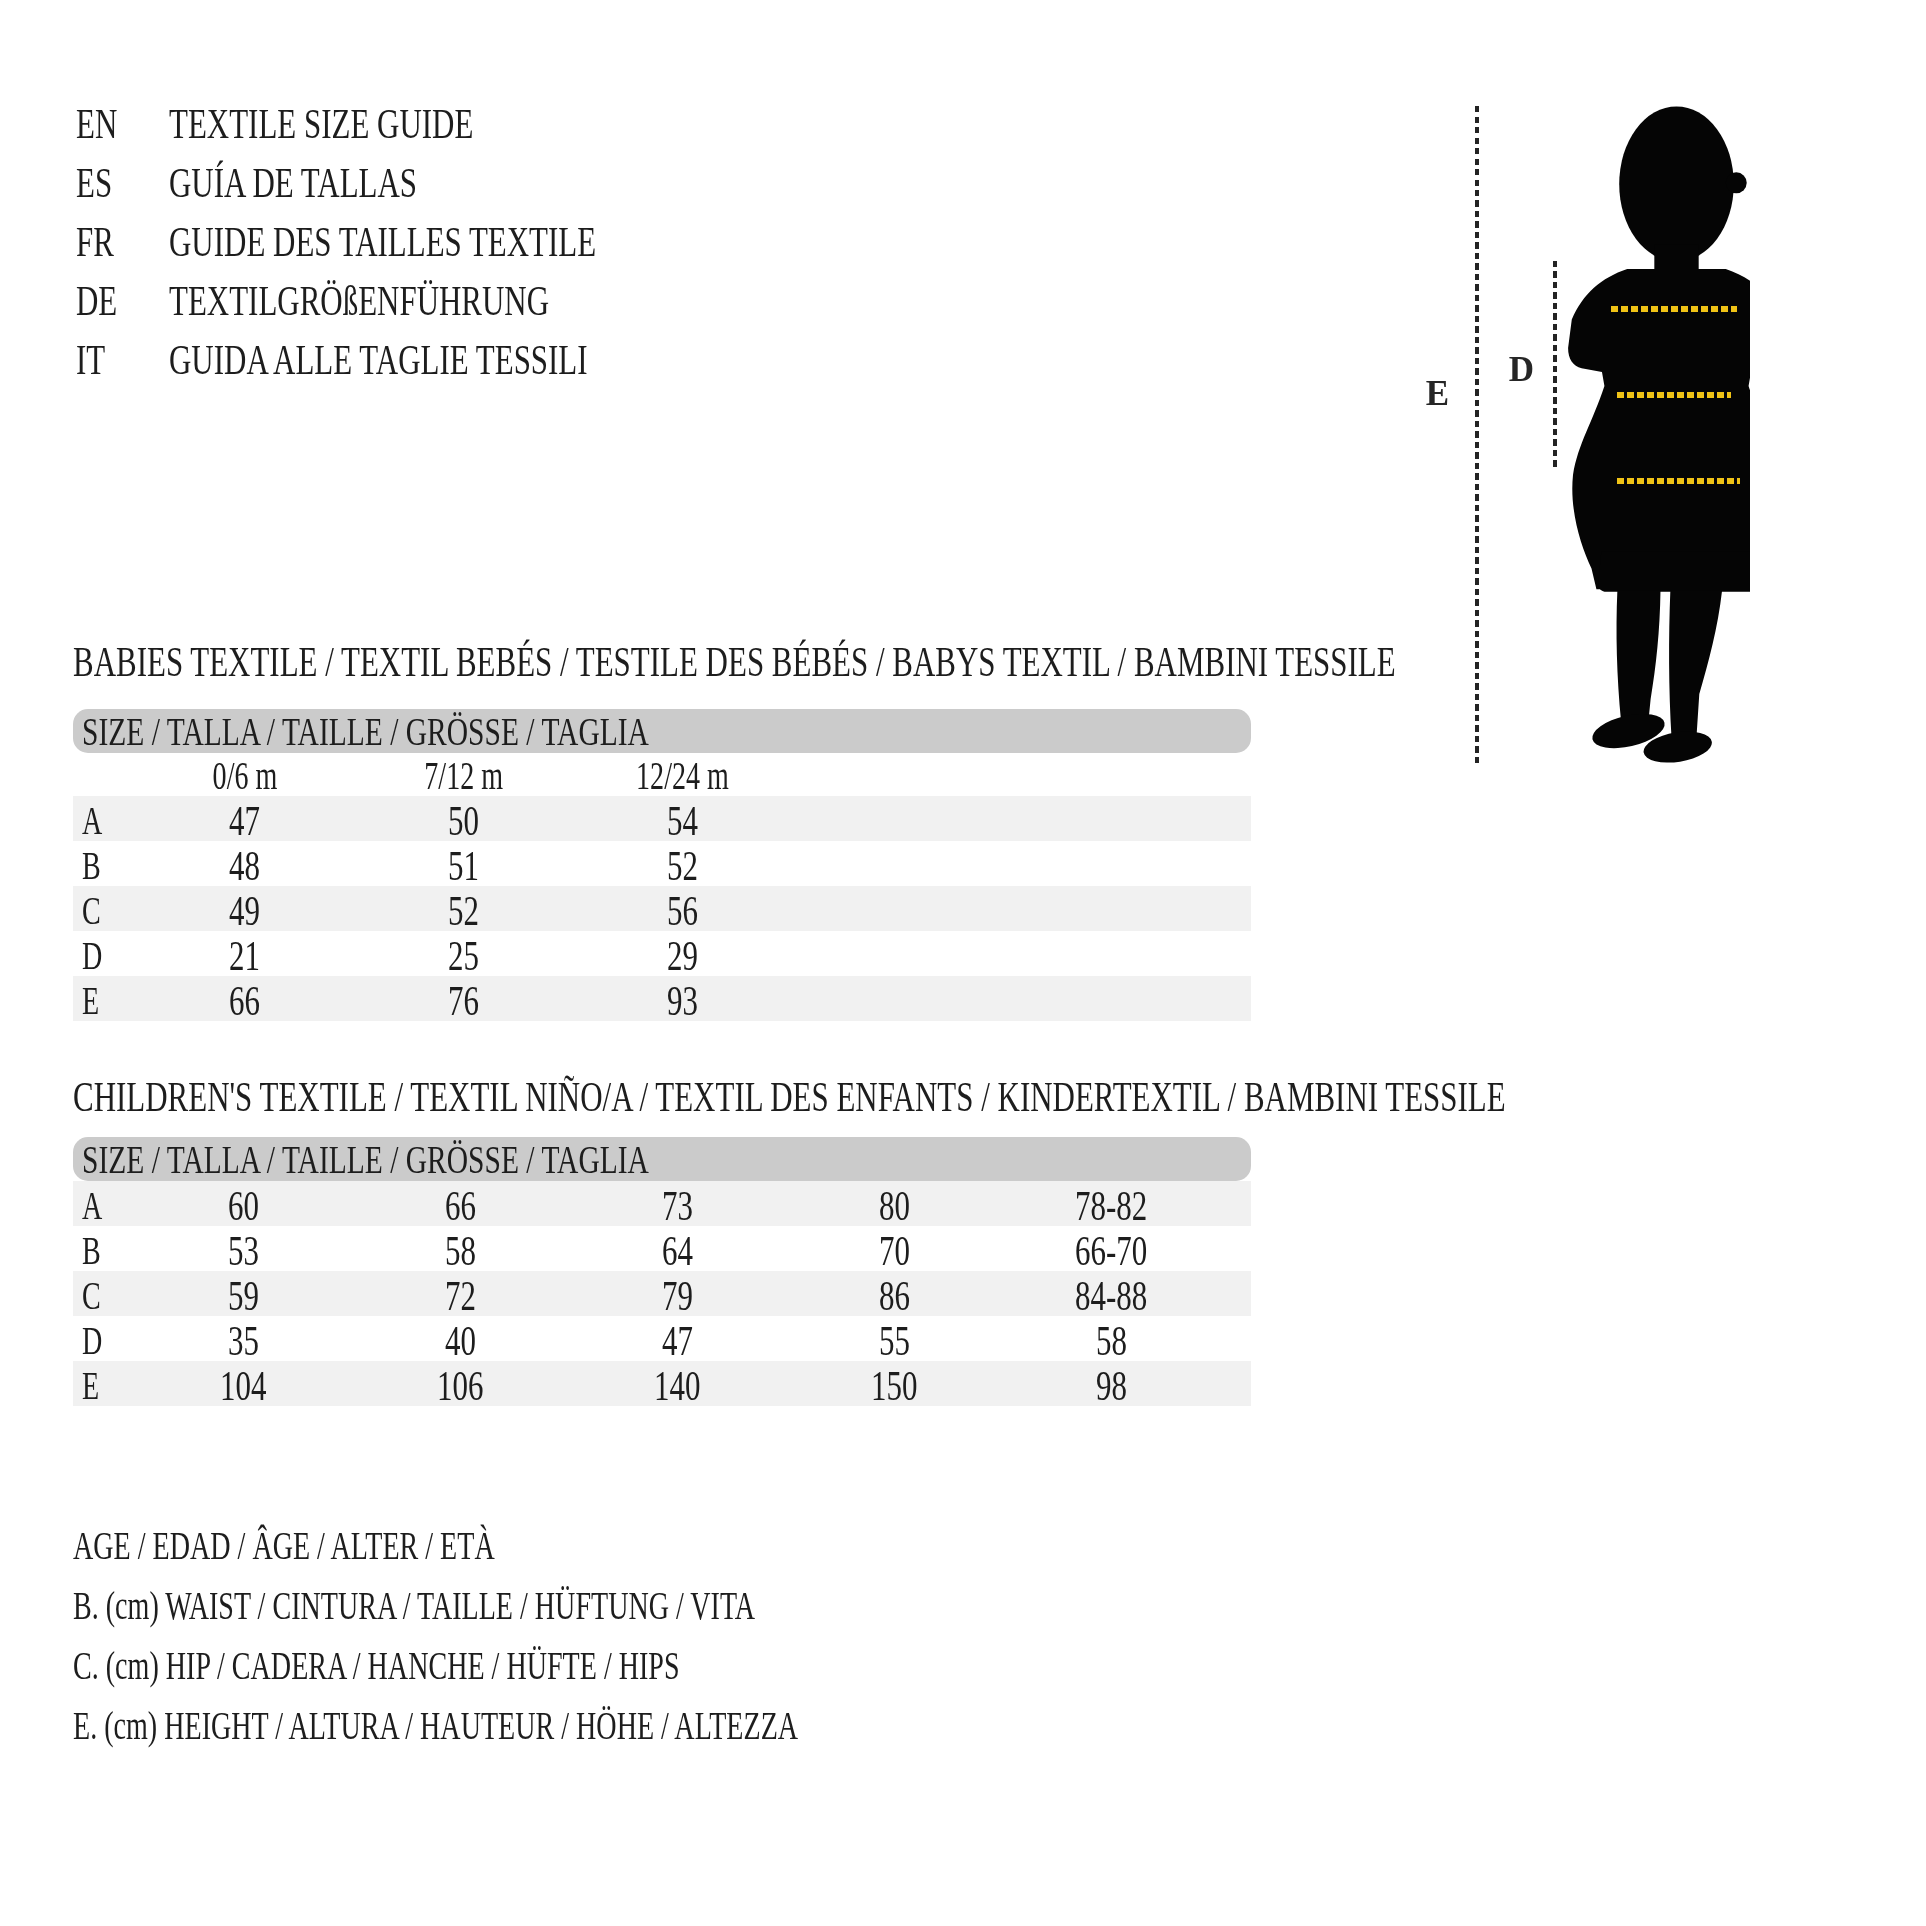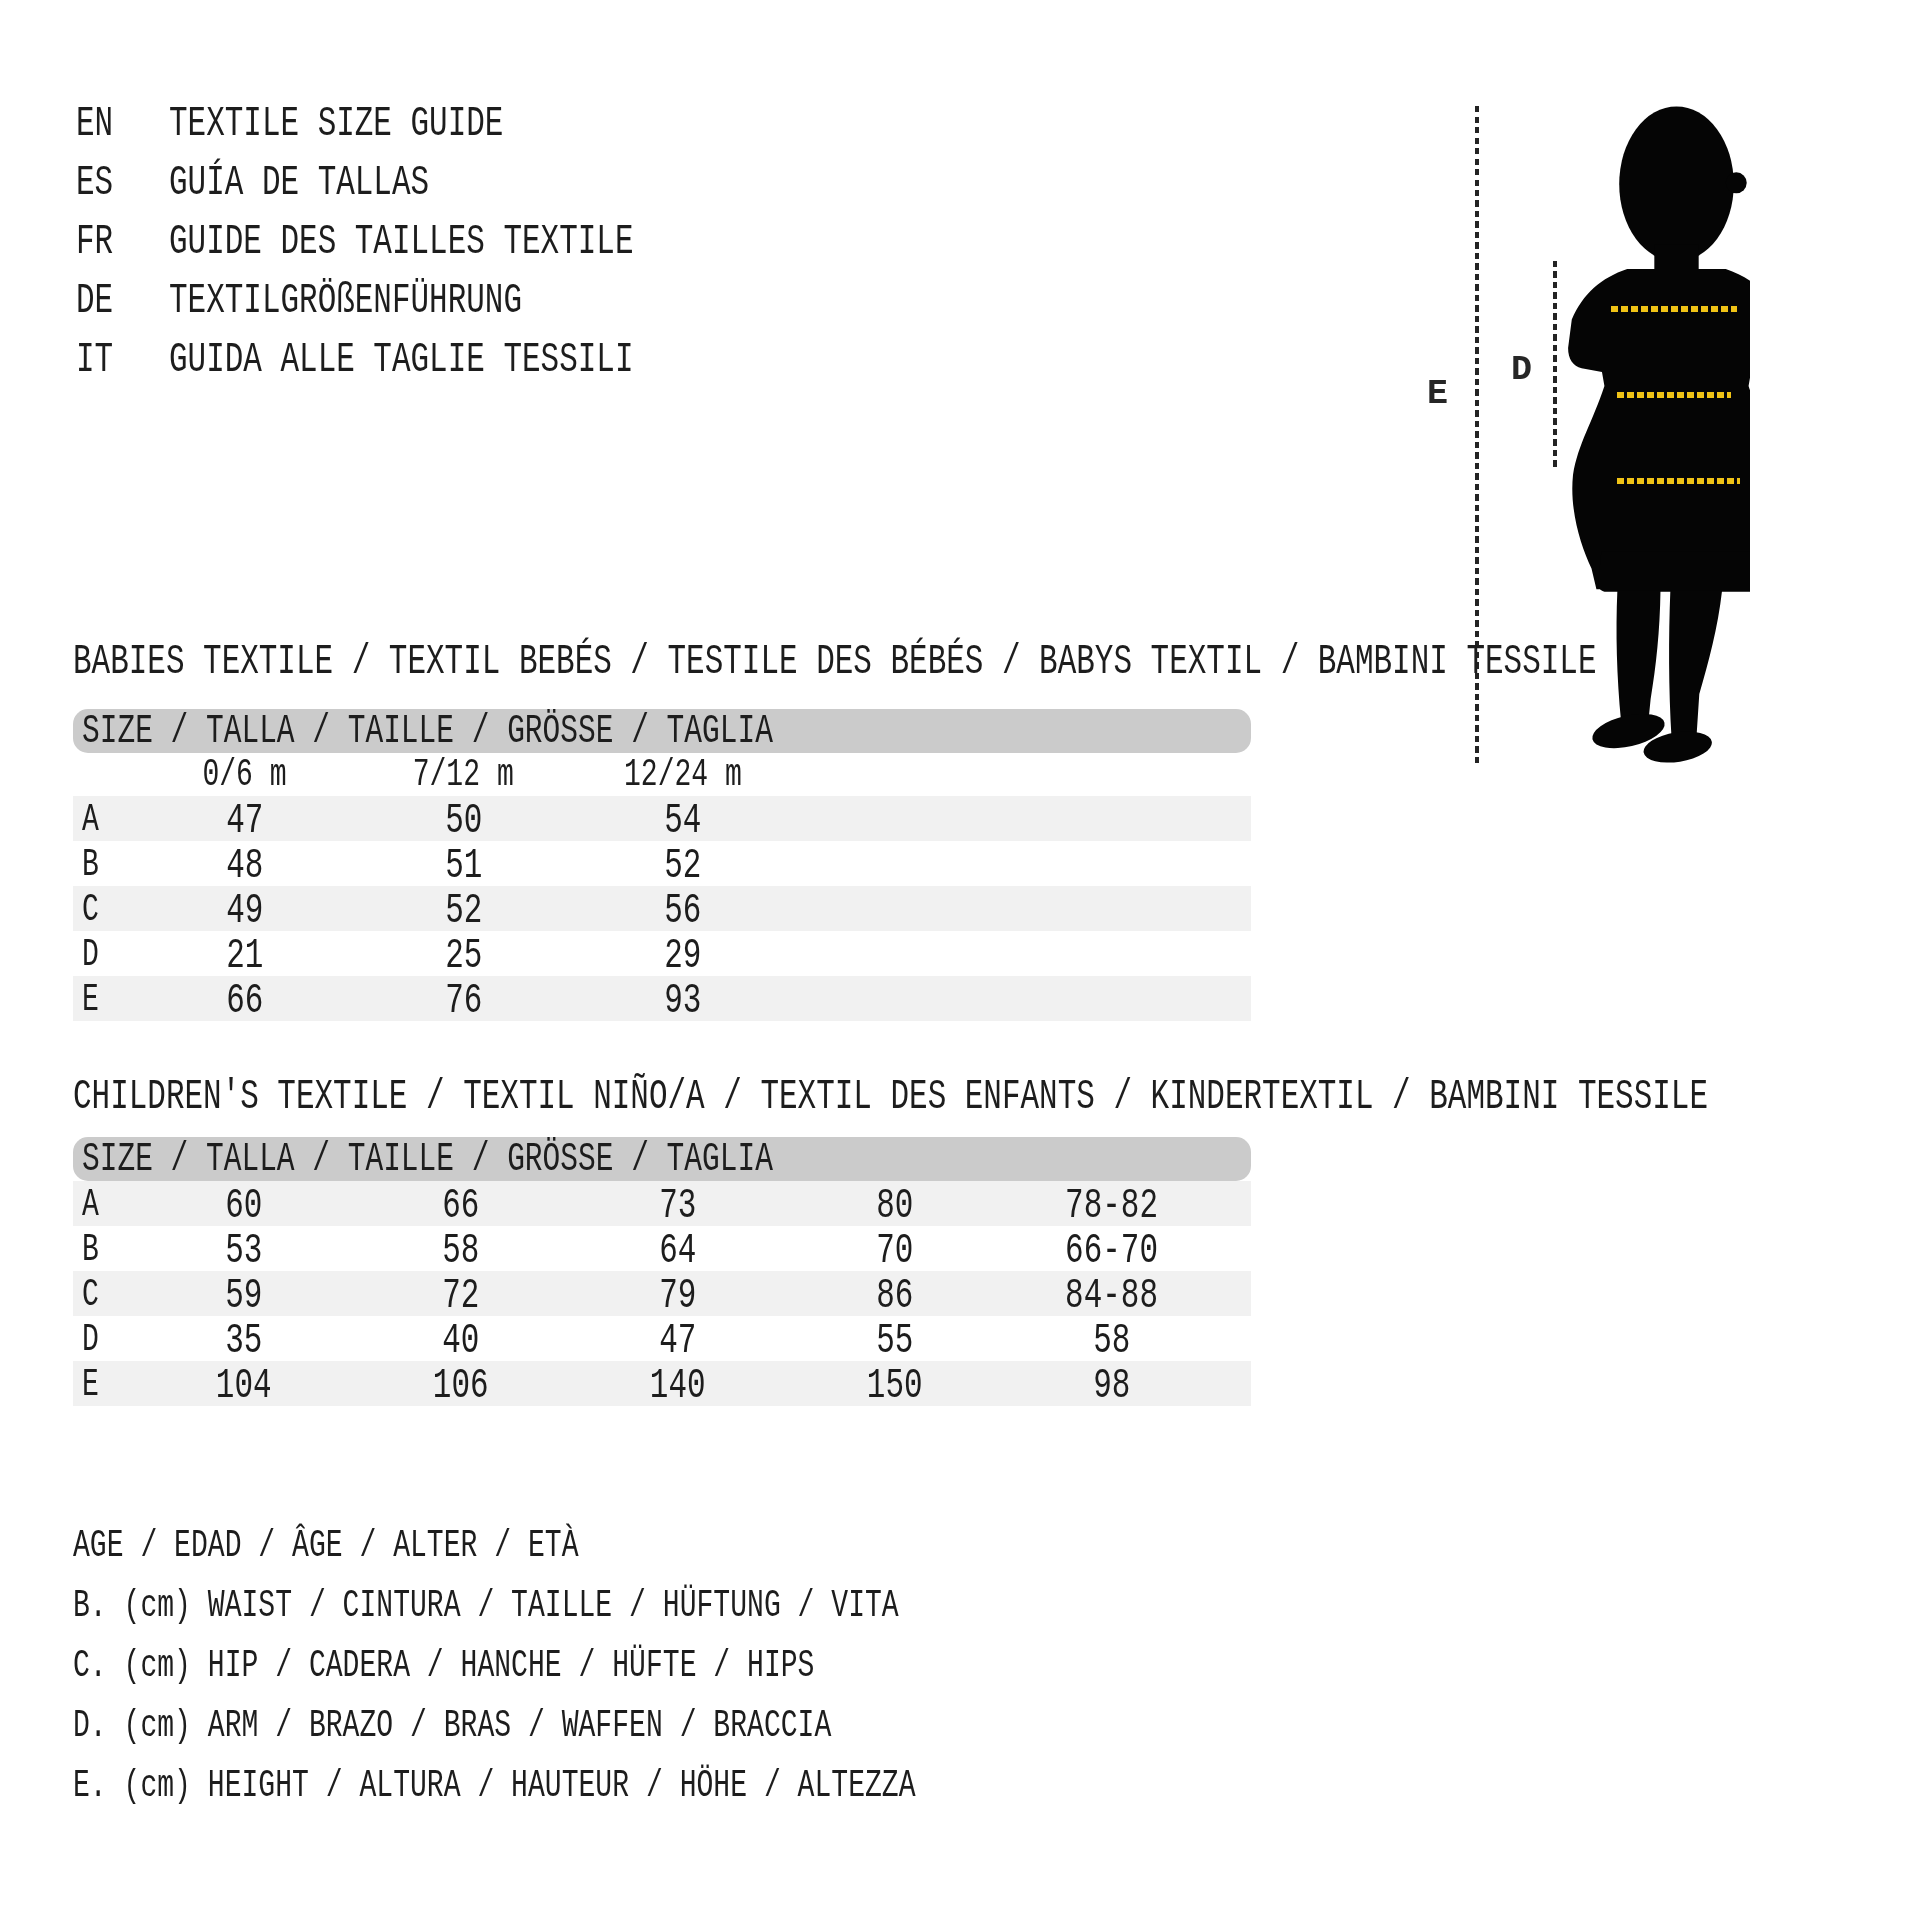--- a/index.html
+++ b/index.html
@@ -1,20 +1,20 @@
 <!DOCTYPE html>
 <html style="font-size:10px"><head>
 <meta charset="utf-8">
 <style>
   html,body{margin:0;padding:0;background:#fff;}
   #page{
     position:relative;
     width:1750px;height:1926px;
     background:#ffffff;
-    font-family:Liberation Mono, monospace;
+    font-family:Liberation Serif, serif;
     color:#1d1d1d;
     overflow:hidden;
   }
   
   .cond{display:inline-block;transform:scaleX(0.72);transform-origin:0 50%;white-space:nowrap;}
   .cond-c{display:inline-block;transform:scaleX(0.72);transform-origin:50% 50%;white-space:nowrap;}
 
   
   .langs{position:absolute;left:76px;top:94px;}
   .lang-row{position:relative;height:59px;font-size:43px;font-weight:500;}
@@ -234,18 +234,17 @@
       <span class="cell"><span class="cond-c">150</span></span>
       <span class="cell"><span class="cond-c">98</span></span>
       <span></span>
     </div>
   </section>
 
   <section class="legend">
     <div class="legend-line"><span class="cond">AGE / EDAD / ÂGE / ALTER / ETÀ</span></div>
     <div class="legend-line"><span class="cond">B. (cm) WAIST / CINTURA / TAILLE / HÜFTUNG / VITA</span></div>
     <div class="legend-line"><span class="cond">C. (cm) HIP / CADERA / HANCHE / HÜFTE / HIPS</span></div>
-    <div class="legend-line"><span class="cond">D. (cm) ARM / BRAZO / BRAS / WAFFEN / BRACCIA</span></div>
     <div class="legend-line"><span class="cond">E. (cm) HEIGHT / ALTURA / HAUTEUR / HÖHE / ALTEZZA</span></div>
   </section>
 
 </div>
 
 
 </body></html>

